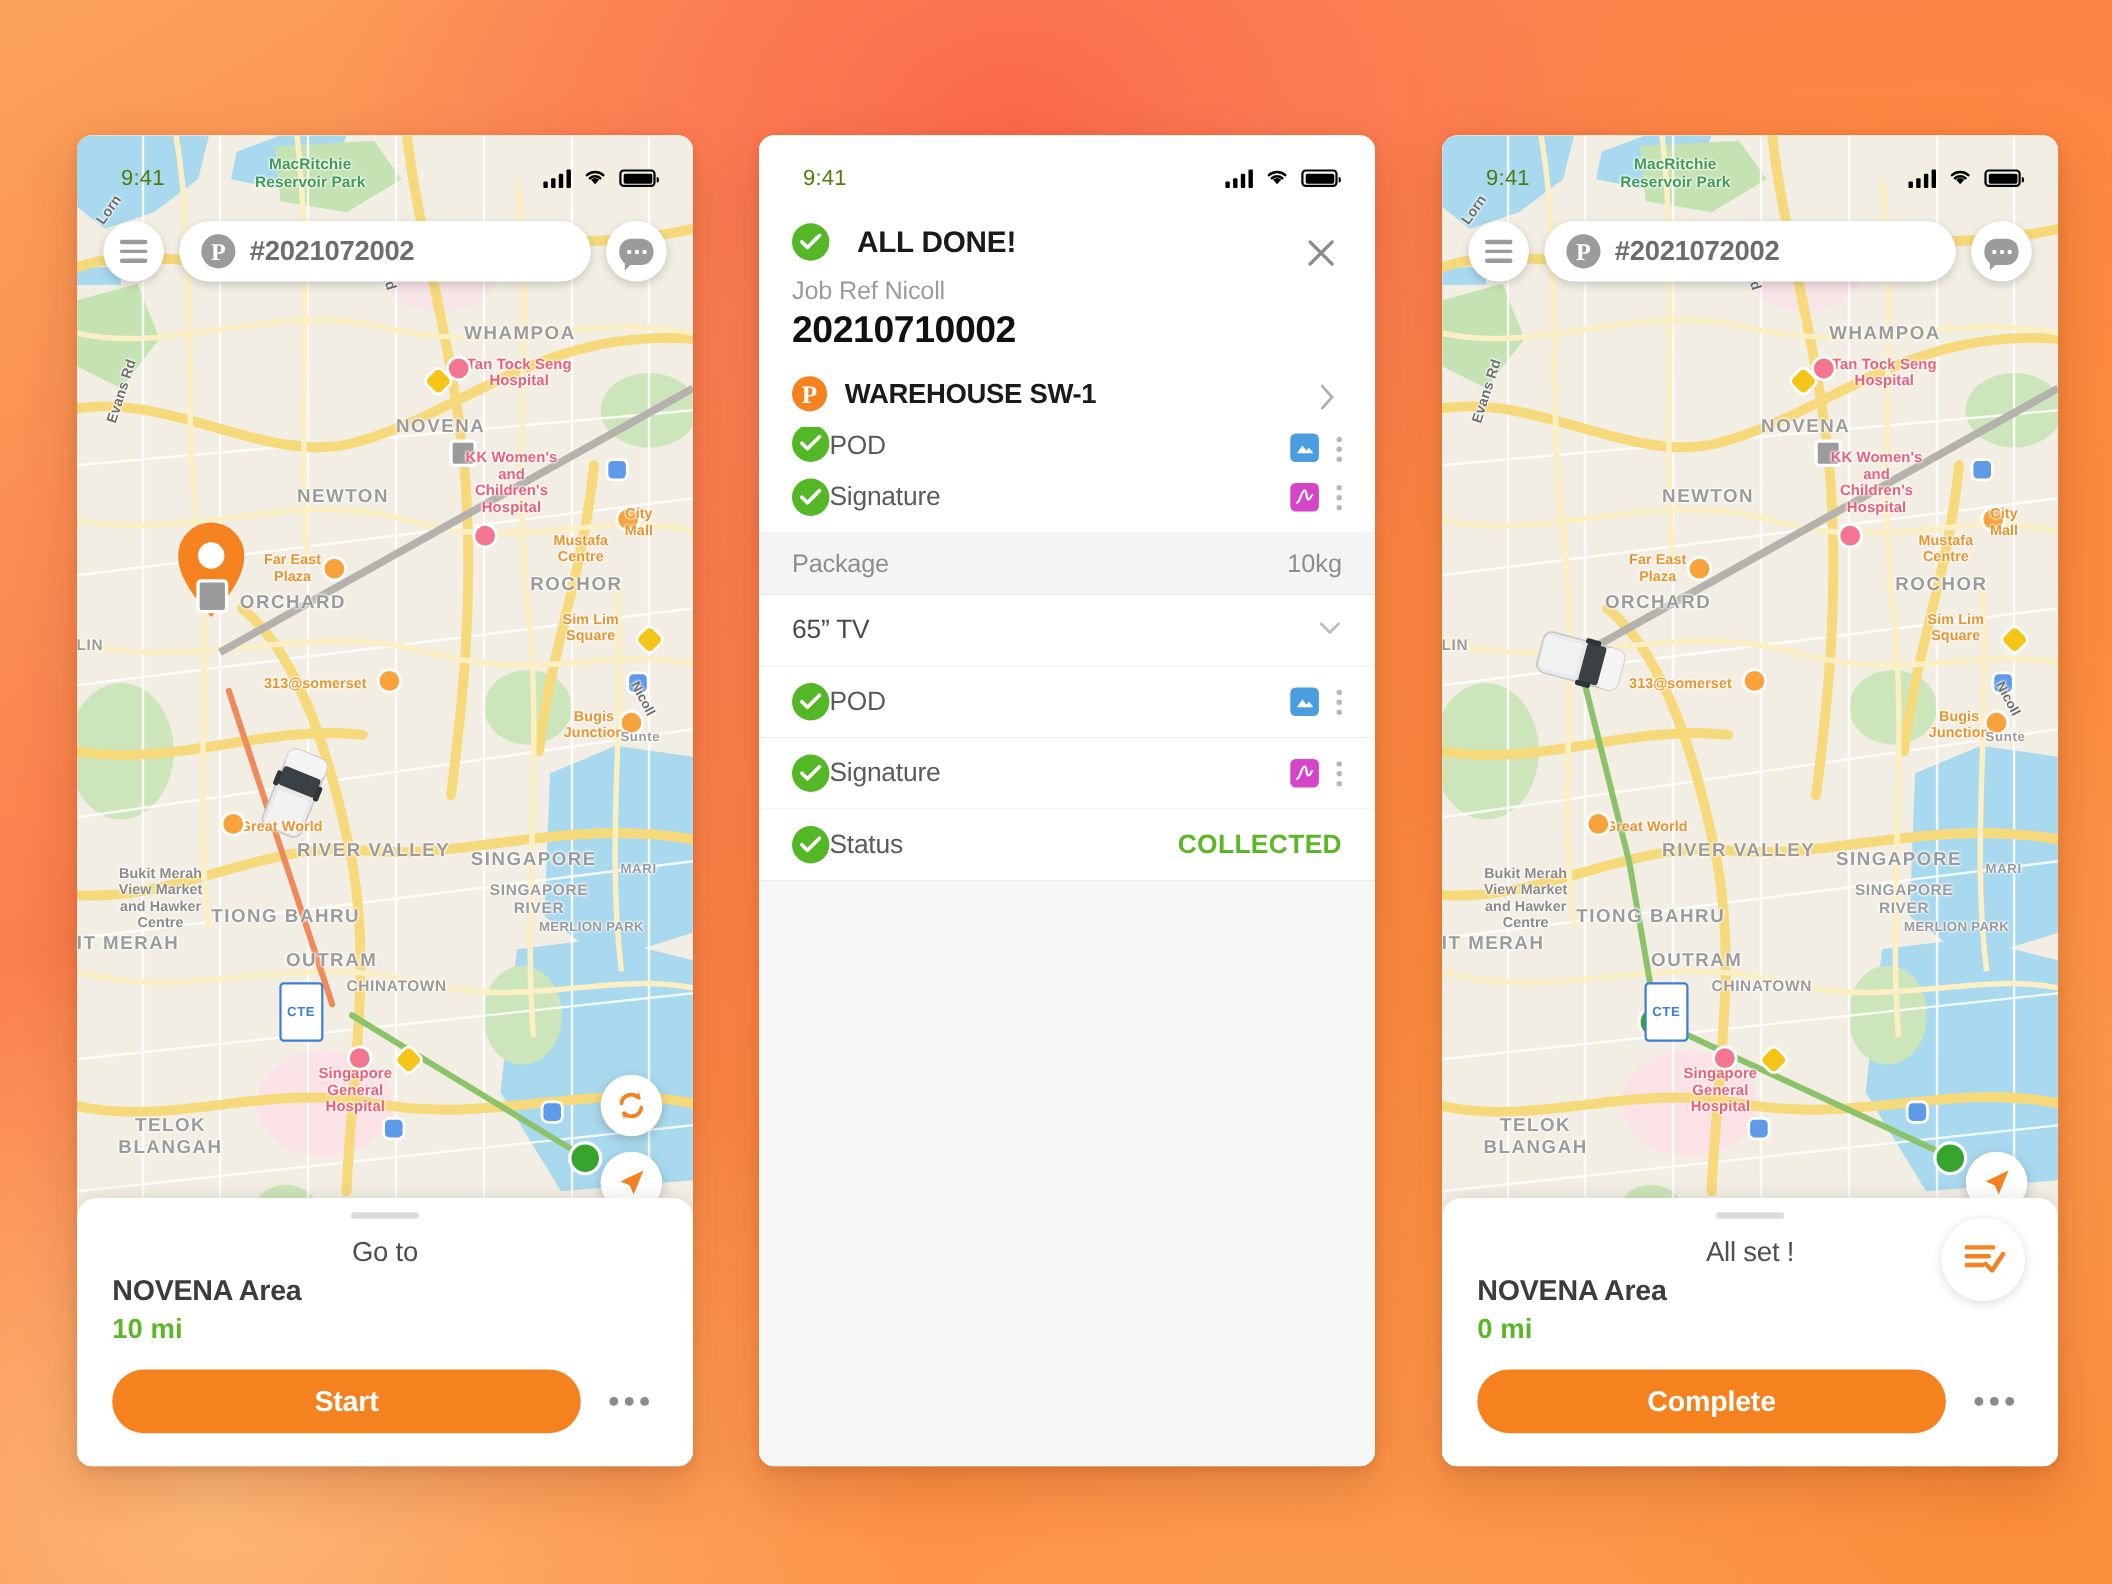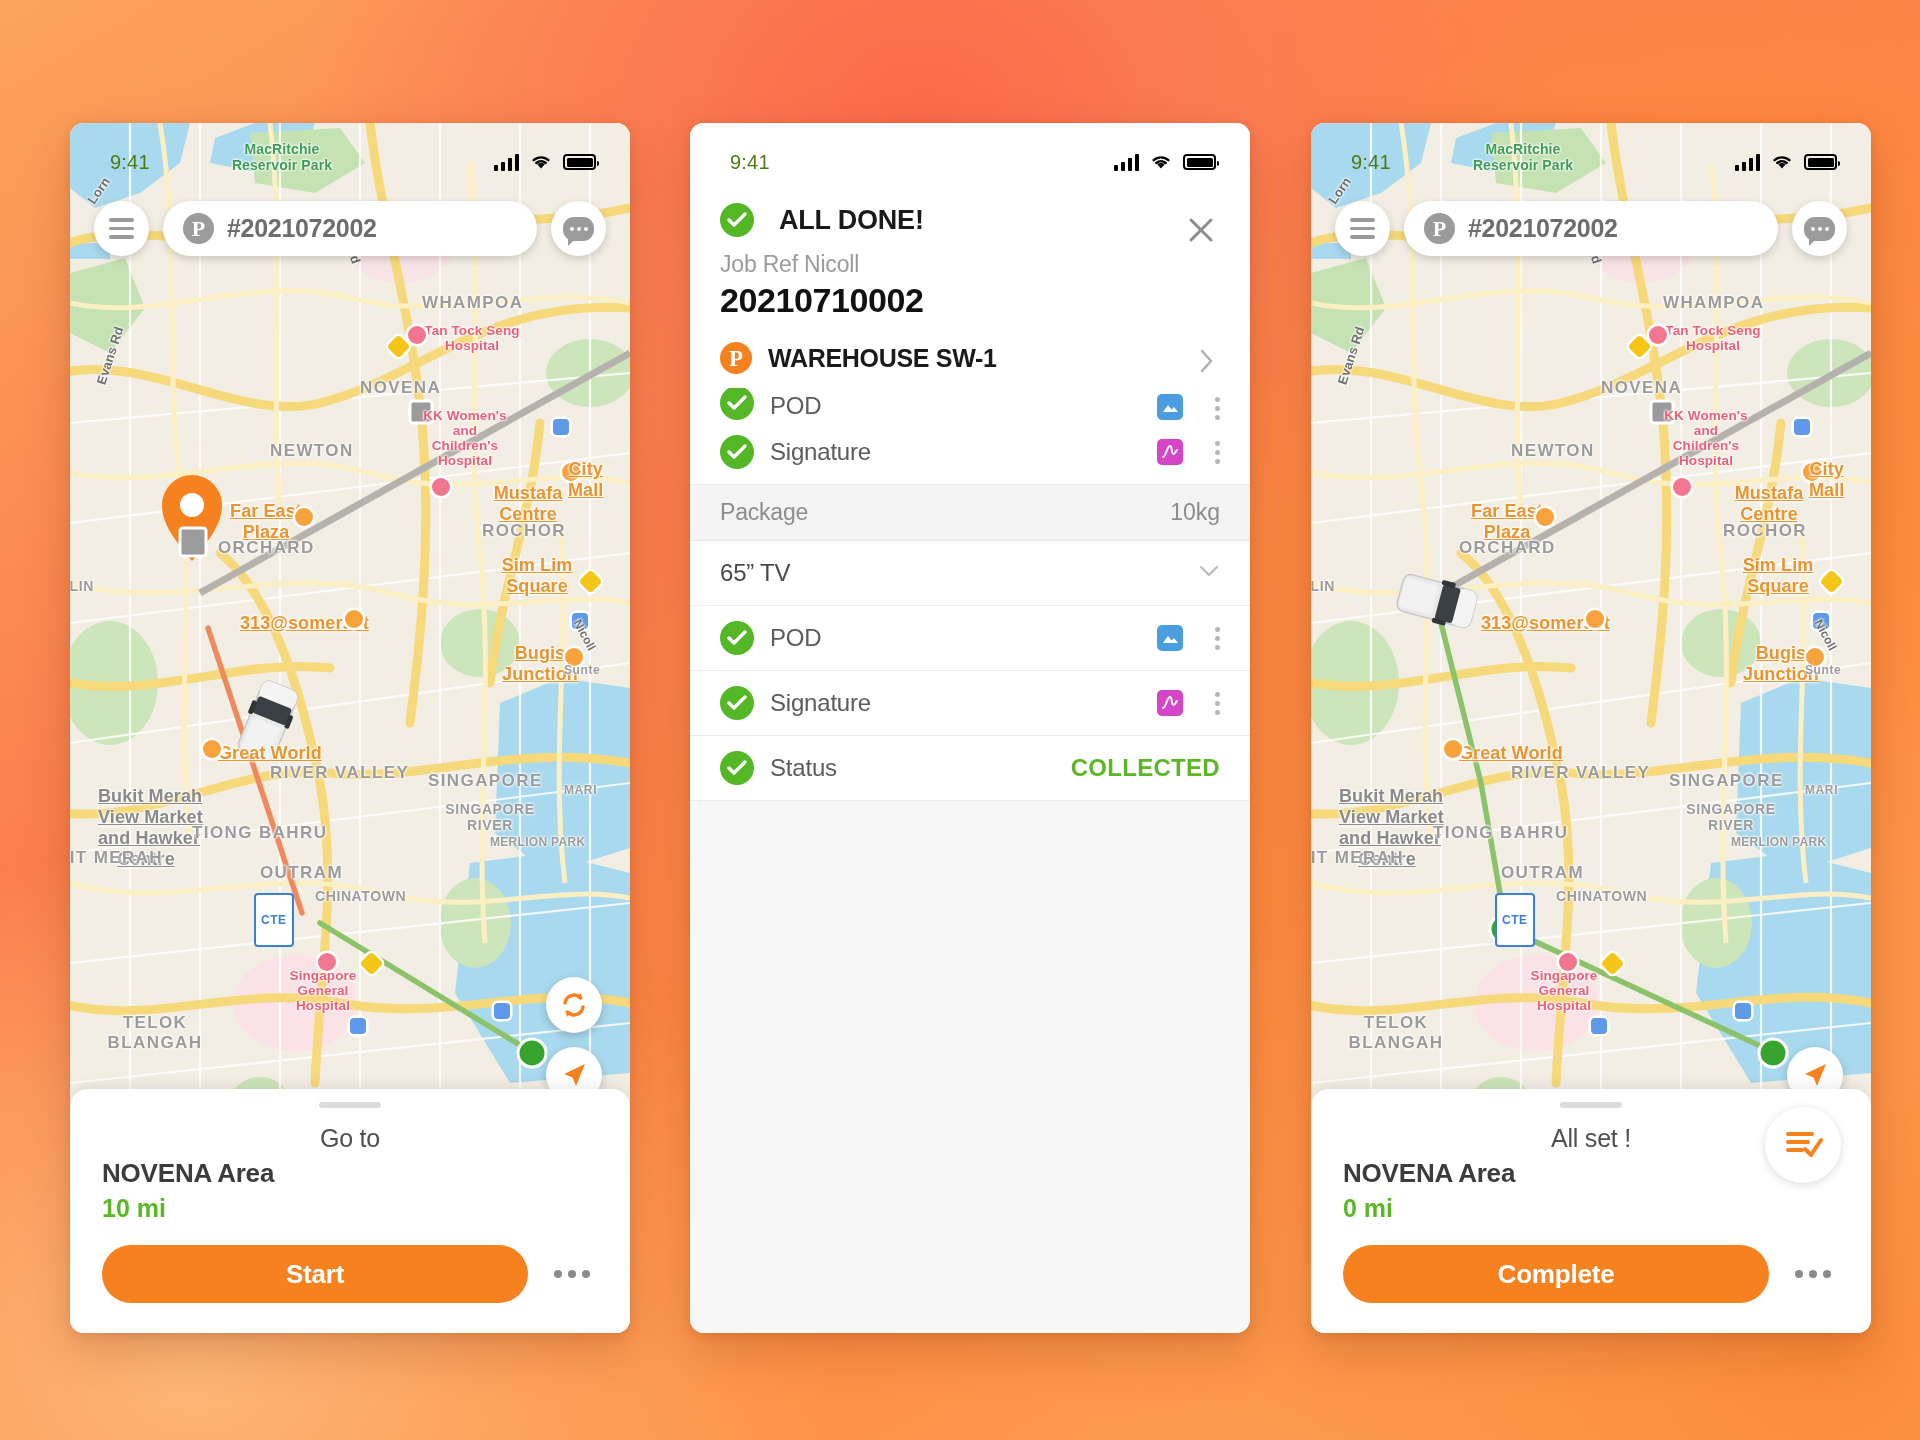--- a/index.html
+++ b/index.html
@@ -56,21 +56,21 @@
 
   
   .map { position: absolute; inset: 0; overflow: hidden; background: #f4efe6; }
   .map svg { position:absolute; top:0; left:0; }
   .maplabel {
     position: absolute; font-size: 17px; font-weight: bold;
     color: #9b9b9b; letter-spacing: 1.4px; white-space: nowrap;
     text-shadow: 0 0 3px #fff, 0 0 3px #fff, 0 0 2px #fff;
     pointer-events: none;
   }
-  .maplabel.poi { color:#e8952f; font-size:18px; font-weight:bold; letter-spacing:.1px; text-align:center;text-decoration:underline;}
+  .maplabel.poi { color:#e8952f; font-size:13px; font-weight:bold; letter-spacing:.1px; text-align:center;}
   .maplabel.hosp{ color:#e8607a; font-size:13.5px; font-weight:bold; letter-spacing:.1px; text-align:center;}
   .maplabel.park{ color:#3f9c54; font-size:14px; font-weight:bold; letter-spacing:.1px; text-align:center;}
   .maplabel.road{ color:#6f6f6f; font-size:13px; font-weight:bold; letter-spacing:.1px;}
   .maplabel.sm  { font-size:14px; letter-spacing:.6px;}
 
   .poidot { position:absolute; width:18px;height:18px;border-radius:50%;
             background:#f7a23b; box-shadow:0 0 0 2.5px #fff; }
   .poidot.blue{ background:#5e9ae8; border-radius:4px; width:16px;height:16px;}
   .poidot.pink{ background:#f2768f; }
   .poidot.warn{ background:#f5c518; border-radius:4px; transform:rotate(45deg); width:17px;height:17px;}
@@ -165,21 +165,21 @@
   .wh-row {
     display: flex; align-items: center; gap: 16px; margin-top: 22px;
     padding-bottom: 14px; position: relative;
   }
   .pbadge.orange { background: #f5821f; width: 32px; height: 32px; font-size: 23px; }
   .wh-txt { font-size: 25px; font-weight: bold; color: #1a1a1a; letter-spacing: -.3px; }
   .chev-right { position: absolute; right: 4px; top: 4px; }
 
   .rows { background: #fff; }
   .row {
-    display: flex; align-items: center; gap: 16px;
+    display: flex; align-items: center; 
     height: 65px; padding: 0 30px; border-bottom: 1px solid #ececec;
     background: #fff;
   }
   .row .rlabel { font-size: 24px; color: #5b5b5b; flex: 1; letter-spacing: -.2px; }
   .row.clipped { height: 32px; align-items: flex-end; overflow: hidden; border-bottom: none; }
   .row.pkg {
     background: #f4f4f4; border-bottom: 1px solid #e7e7e7; height: 56px;
   }
   .row.pkg .rlabel { color: #8d8d8d; font-size: 23px; }
   .row.pkg .rval { color: #8d8d8d; font-size: 23px; }

